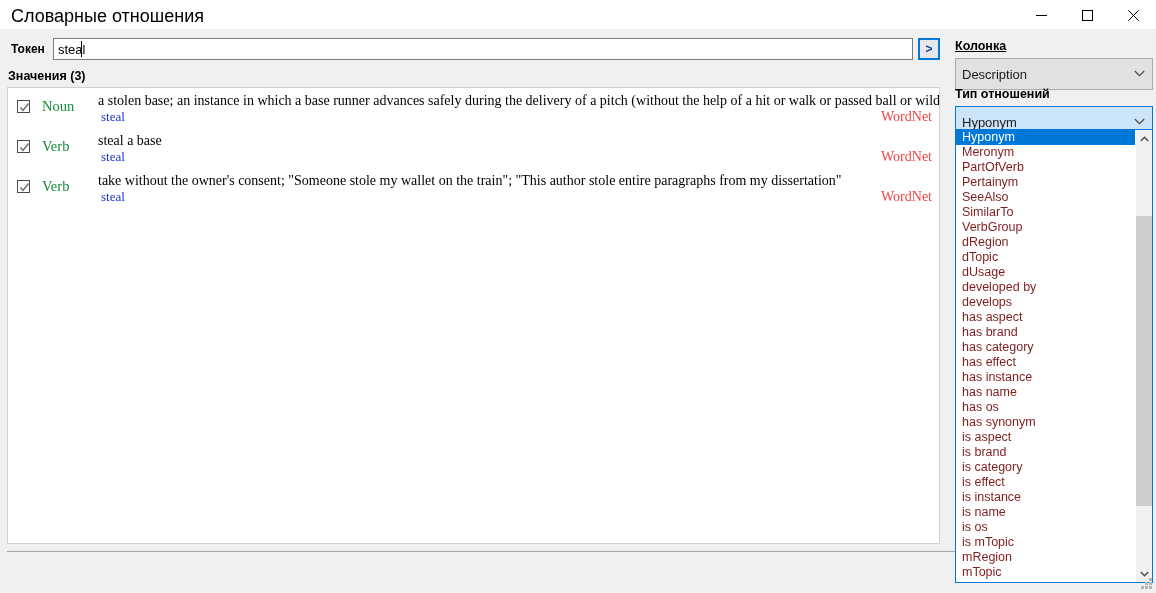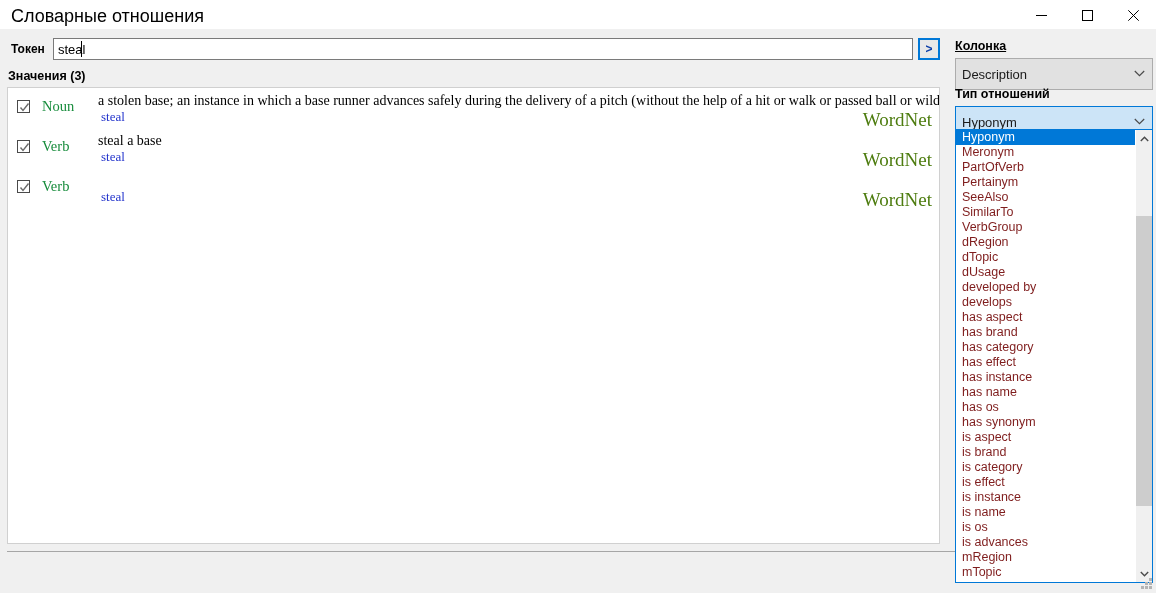--- a/index.html
+++ b/index.html
@@ -115,21 +115,21 @@
   }
   .vr-lemma {
     position: absolute; left: 93px; top: 21px;
     font-family: "Liberation Serif", serif;
     font-size: 13px; color: #2233cc;
     white-space: nowrap;
   }
   .vr-source {
     position: absolute; right: 7px; top: 21px;
     font-family: "Liberation Serif", serif;
-    font-size: 19px; color: #4d7c0f;
+    font-size: 14px; color: #ef4444;
     white-space: nowrap;
   }
 
   
   .separator {
     position: absolute; left: 7px; top: 551px;
     width: 1140px; height: 1px;
     background: #a6a6a6;
   }
 
@@ -282,20 +282,21 @@
       <div class="vr-source">WordNet</div>
     </div>
 
     <div class="value-row">
       <div class="vr-check">
         <svg width="11" height="11" viewBox="0 0 11 11">
           <polyline points="1.5,5.5 4,8.5 9.5,1.5" fill="none" stroke="#6b6b6b" stroke-width="1.4"></polyline>
         </svg>
       </div>
       <div class="vr-pos">Verb</div>
+      <div class="vr-def">take without the owner's consent; "Someone stole my wallet on the train"; "This author stole entire paragraphs from my dissertation"</div>
       <div class="vr-lemma">steal</div>
       <div class="vr-source">WordNet</div>
     </div>
 
   </div>
 
   <div class="separator"></div>
 
   <div class="right-label lbl-column">Колонка</div>
   <div class="combo combo-column">
@@ -339,21 +340,21 @@
         <div class="dd-item">has name</div>
         <div class="dd-item">has os</div>
         <div class="dd-item">has synonym</div>
         <div class="dd-item">is aspect</div>
         <div class="dd-item">is brand</div>
         <div class="dd-item">is category</div>
         <div class="dd-item">is effect</div>
         <div class="dd-item">is instance</div>
         <div class="dd-item">is name</div>
         <div class="dd-item">is os</div>
-        <div class="dd-item">is advances</div>
+        <div class="dd-item">is mTopic</div>
         <div class="dd-item">mRegion</div>
         <div class="dd-item">mTopic</div>
       </div>
     <div class="dd-scrollbar">
       <div class="dd-arrow dd-arrow-up">
         <svg width="9" height="6" viewBox="0 0 9 6">
           <polyline points="0.8,5 4.5,1.2 8.2,5" fill="none" stroke="#4a4a4a" stroke-width="1.4"></polyline>
         </svg>
       </div>
       <div class="dd-thumb"></div>

